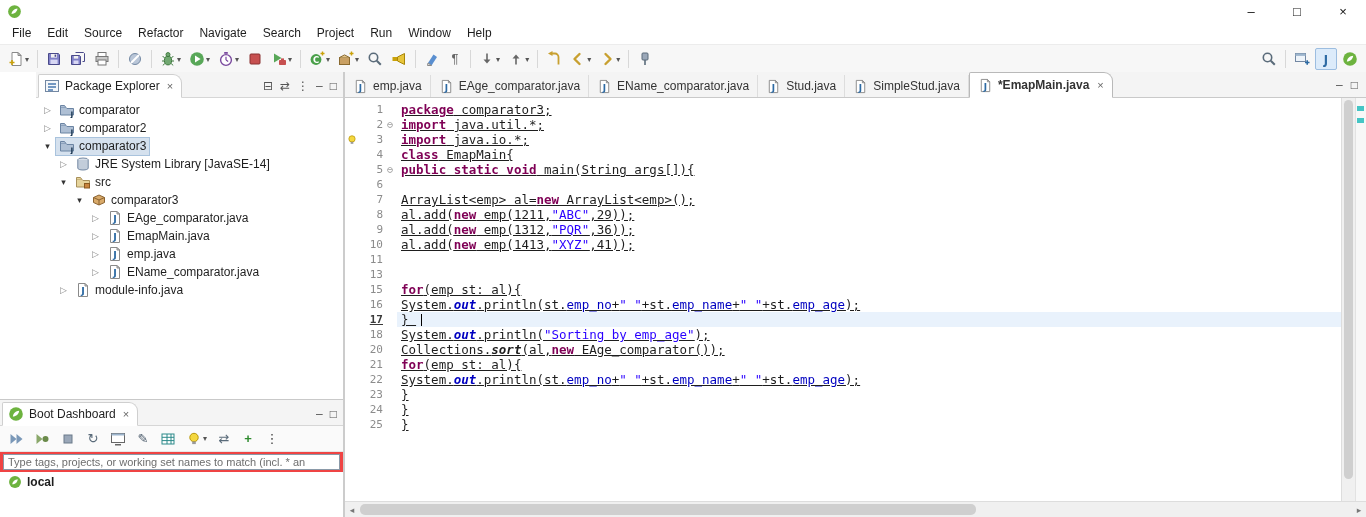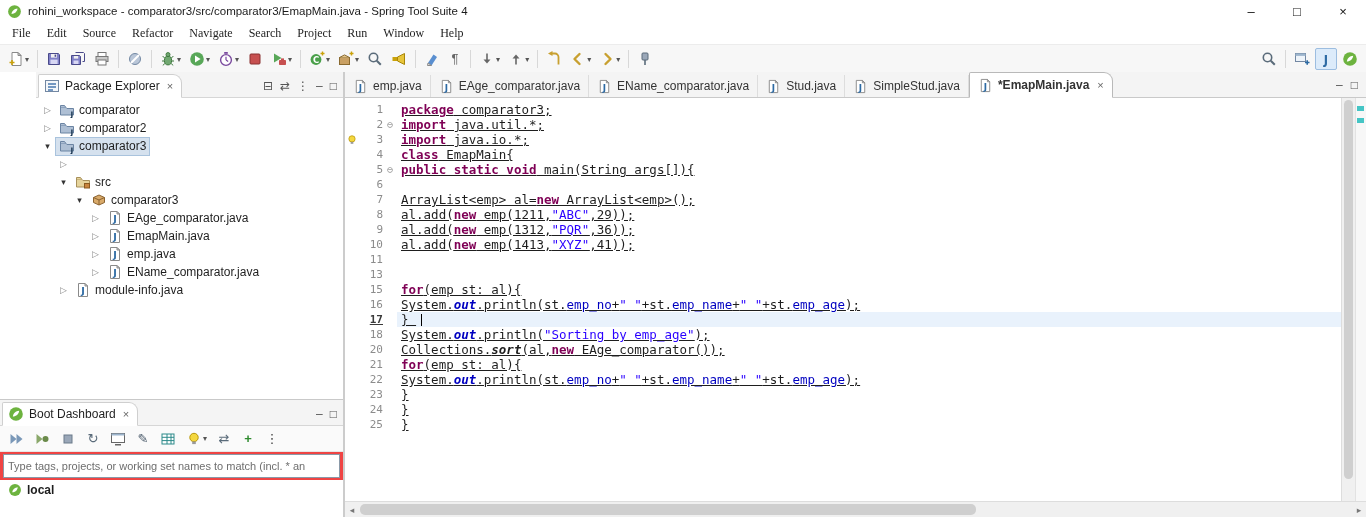--- a/index.html
+++ b/index.html
@@ -8,21 +8,21 @@
   .ico{display:inline-flex;width:16px;height:16px;flex:none;}
   .ico svg{width:100%;height:100%;display:block;}
   
   .titlebar{height:22px;background:#fff;display:flex;align-items:center;}
   .app-ic{width:15px;height:15px;margin:0 6px 0 7px;}
   .title-text{font-size:11.5px;color:#1a1a1a;}
   .win-controls{margin-left:auto;display:flex;height:100%;}
   .win-btn{width:46px;display:flex;align-items:center;justify-content:center;font-size:13px;color:#111;}
   
   .menubar{height:22px;background:#fff;display:flex;align-items:center;padding-left:4px;}
-  .menu-item{padding:2px 8px;font-family:Liberation Serif, serif;}
+  .menu-item{padding:2px 8px;}
   
   .toolbar{height:28px;background:#f7f7f7;border-top:1px solid #ececec;border-bottom:1px solid #d9d9d9;
            display:flex;align-items:center;padding:0 4px;}
   .tb-left,.tb-right{display:flex;align-items:center;}
   .tb-right{margin-left:auto;}
   .tb-sep{width:1px;height:18px;background:#d8d8d8;margin:0 4px;}
   .tb-btn{display:flex;align-items:center;padding:2px 2px;margin:0 1px;border:1px solid transparent;border-radius:2px;}
   .tb-btn.pressed{background:#dcebfa;border-color:#9cbde0;}
   .tb-glyph{font-size:13px;line-height:16px;min-width:14px;text-align:center;}
   .dd{font-size:8px;color:#555;margin-left:1px;}
@@ -41,21 +41,21 @@
   .tree{flex:1;padding-top:3px;overflow:hidden;background:#fff;}
   .ti{height:18px;display:flex;align-items:center;white-space:nowrap;}
   .arrow{width:15px;flex:none;text-align:center;font-size:9px;color:#8a8a8a;}
   .arrow.exp{color:#333;}
   .ti-wrap{display:inline-flex;align-items:center;gap:4px;height:17px;padding:0 3px;border:1px solid transparent;}
   .ti.selected .ti-wrap{background:var(--sel);border-color:#a9c3dd;}
   
   .bd{height:117px;flex:none;display:flex;flex-direction:column;border-top:1px solid #c9c9c9;background:#ef4444;}
   .bd-toolbar{height:25px;display:flex;align-items:center;gap:2px;padding:0 4px;background:#fafafa;border-bottom:1px solid #e6e6e6;}
   .bd-filter-row{padding:2px 3px;}
-  .bd-filter{width:100%;height:24px;border:1px solid #8a99a8;font-size:11px;padding:0 4px;box-sizing:border-box;
+  .bd-filter{width:100%;height:16px;border:1px solid #8a99a8;font-size:11px;padding:0 4px;box-sizing:border-box;
              font-family:"Liberation Sans","DejaVu Sans",sans-serif;color:#333;}
   .bd-filter::placeholder{color:#6e6e6e;opacity:1;}
   .bd-items{flex:1;background:#fff;}
   .bd-item{height:19px;display:flex;align-items:center;gap:5px;padding-left:8px;font-weight:bold;}
   .bd-item .ico{width:14px;height:14px;}
   
   .editor-area{flex:1;min-width:0;display:flex;flex-direction:column;background:#fff;}
   .tabbar{height:25px;background:#f4f4f4;border-bottom:1px solid #c9c9c9;display:flex;align-items:flex-end;flex:none;}
   .tabs{display:flex;align-items:flex-end;height:100%;}
   .etab{display:flex;align-items:center;gap:5px;height:22px;padding:0 8px;font-size:12px;color:#333;
@@ -94,21 +94,20 @@
 <body>
 
 <div class="window">
   <div class="titlebar">
     <span class="ico app-ic" id="app-icon">
         <svg viewBox="0 0 16 16">
           <circle cx="8" cy="8" r="6.8" fill="#6db33f"></circle>
           <path d="M4.8 10.6c.4-3.2 3-5.6 6.4-5.8-.4 3.4-3 5.8-6.4 5.8z" fill="#fff"></path>
         </svg>
       </span>
-    <span class="title-text">rohini_workspace - comparator3/src/comparator3/EmapMain.java - Spring Tool Suite 4</span>
     <div class="win-controls">
       <div class="win-btn">–</div>
       <div class="win-btn">□</div>
       <div class="win-btn">×</div>
     </div>
   </div>
 
   <div class="menubar" id="menubar">
       <div class="menu-item">File</div>
       <div class="menu-item">Edit</div>
@@ -418,20 +417,29 @@
                     <path d="M1.5 5h5l1.4 1.5h6.6V13H1.5z" fill="#aebfd4" stroke="#6b84a3"></path>
                     <path d="M1.5 5V3.5h4l1 1.5" fill="#aebfd4" stroke="#6b84a3"></path>
                     <text x="11.4" y="15" font-size="7.5" font-family="DejaVu Sans" font-weight="bold" fill="#16324f">J</text>
                   </svg>
                 </span>
                 <span class="ti-label">comparator3</span>
               </span>
             </div>
             <div class="ti" style="padding-left: 20px;">
               <span class="arrow">▷</span>
+              <span class="ti-wrap">
+                <span class="ico">
+                  <svg viewBox="0 0 16 16">
+                    <ellipse cx="8" cy="3.8" rx="5.2" ry="1.8" fill="#dfe5ec" stroke="#7388a3"></ellipse>
+                    <path d="M2.8 3.8v8.4c0 1 2.3 1.8 5.2 1.8s5.2-.8 5.2-1.8V3.8" fill="#c2cdda" stroke="#7388a3"></path>
+                  </svg>
+                </span>
+                <span class="ti-label">JRE System Library [JavaSE-14]</span>
+              </span>
             </div>
             <div class="ti" style="padding-left: 20px;">
               <span class="arrow exp">▾</span>
               <span class="ti-wrap">
                 <span class="ico">
                   <svg viewBox="0 0 16 16">
                     <path d="M1.5 5h5l1.4 1.5h6.6V13H1.5z" fill="#e6d49c" stroke="#a8905a"></path>
                     <path d="M1.5 5V3.5h4l1 1.5" fill="#e6d49c" stroke="#a8905a"></path>
                     <rect x="9.5" y="9.5" width="5" height="4.5" fill="#c9853f" stroke="#8a5a20"></rect>
                   </svg>

